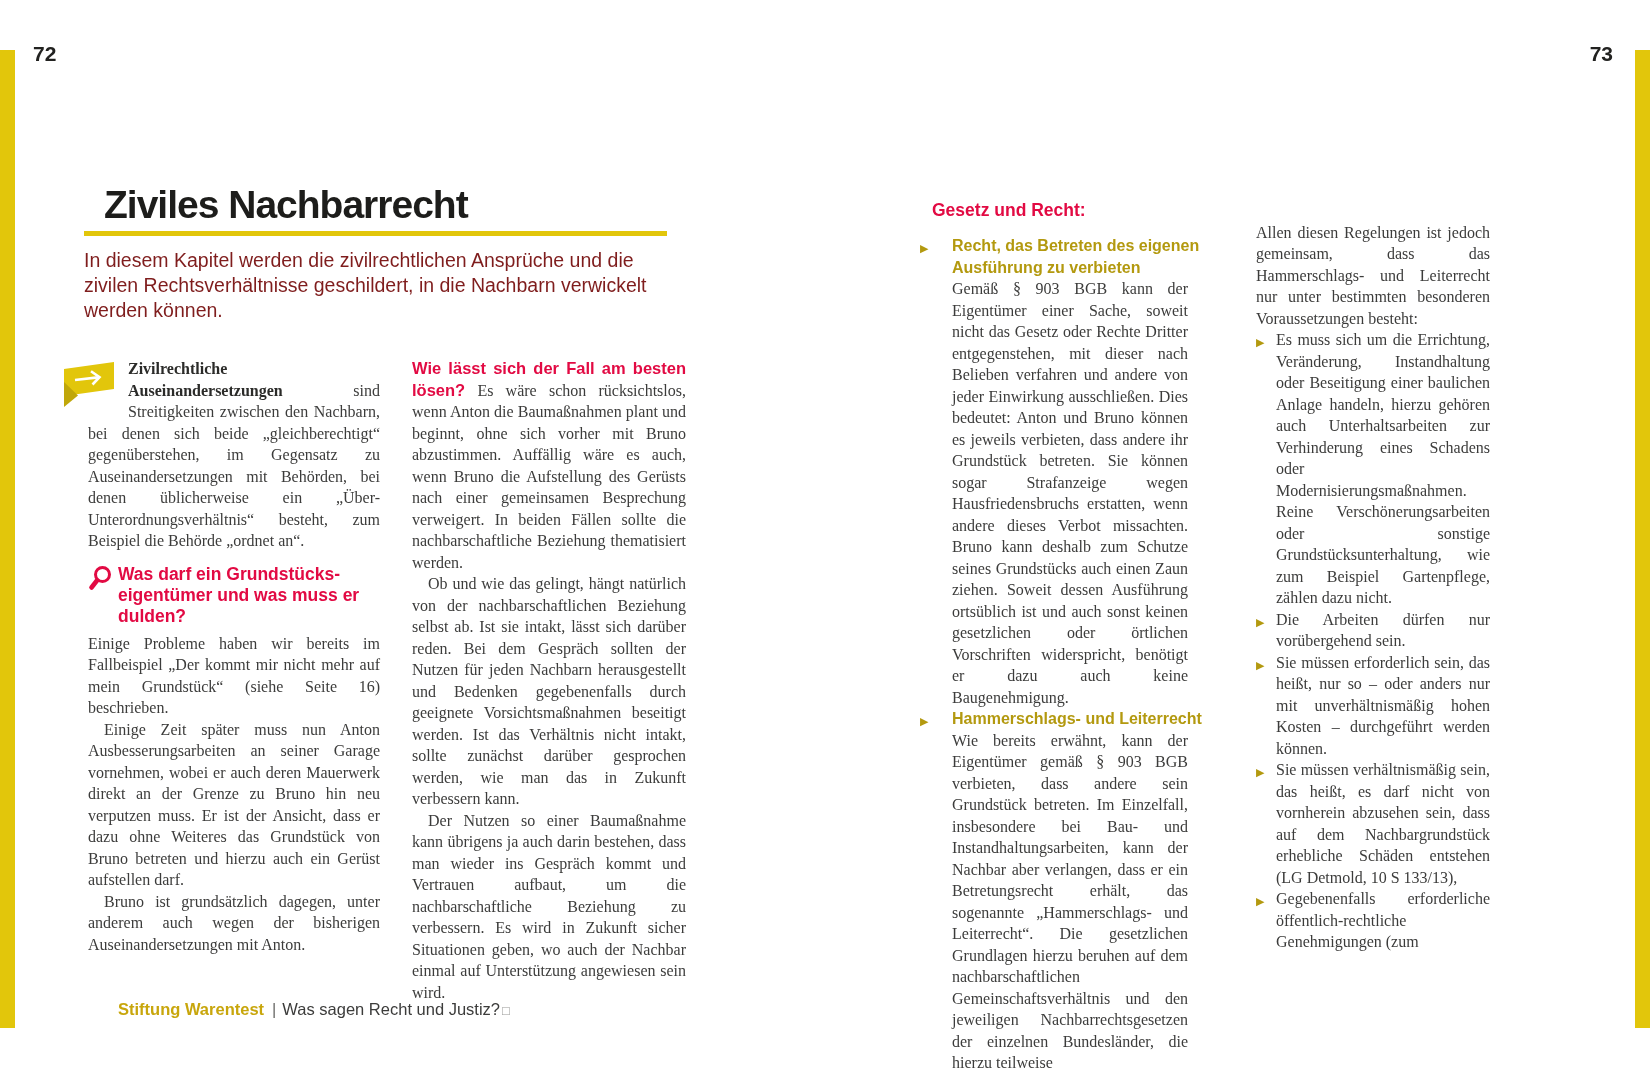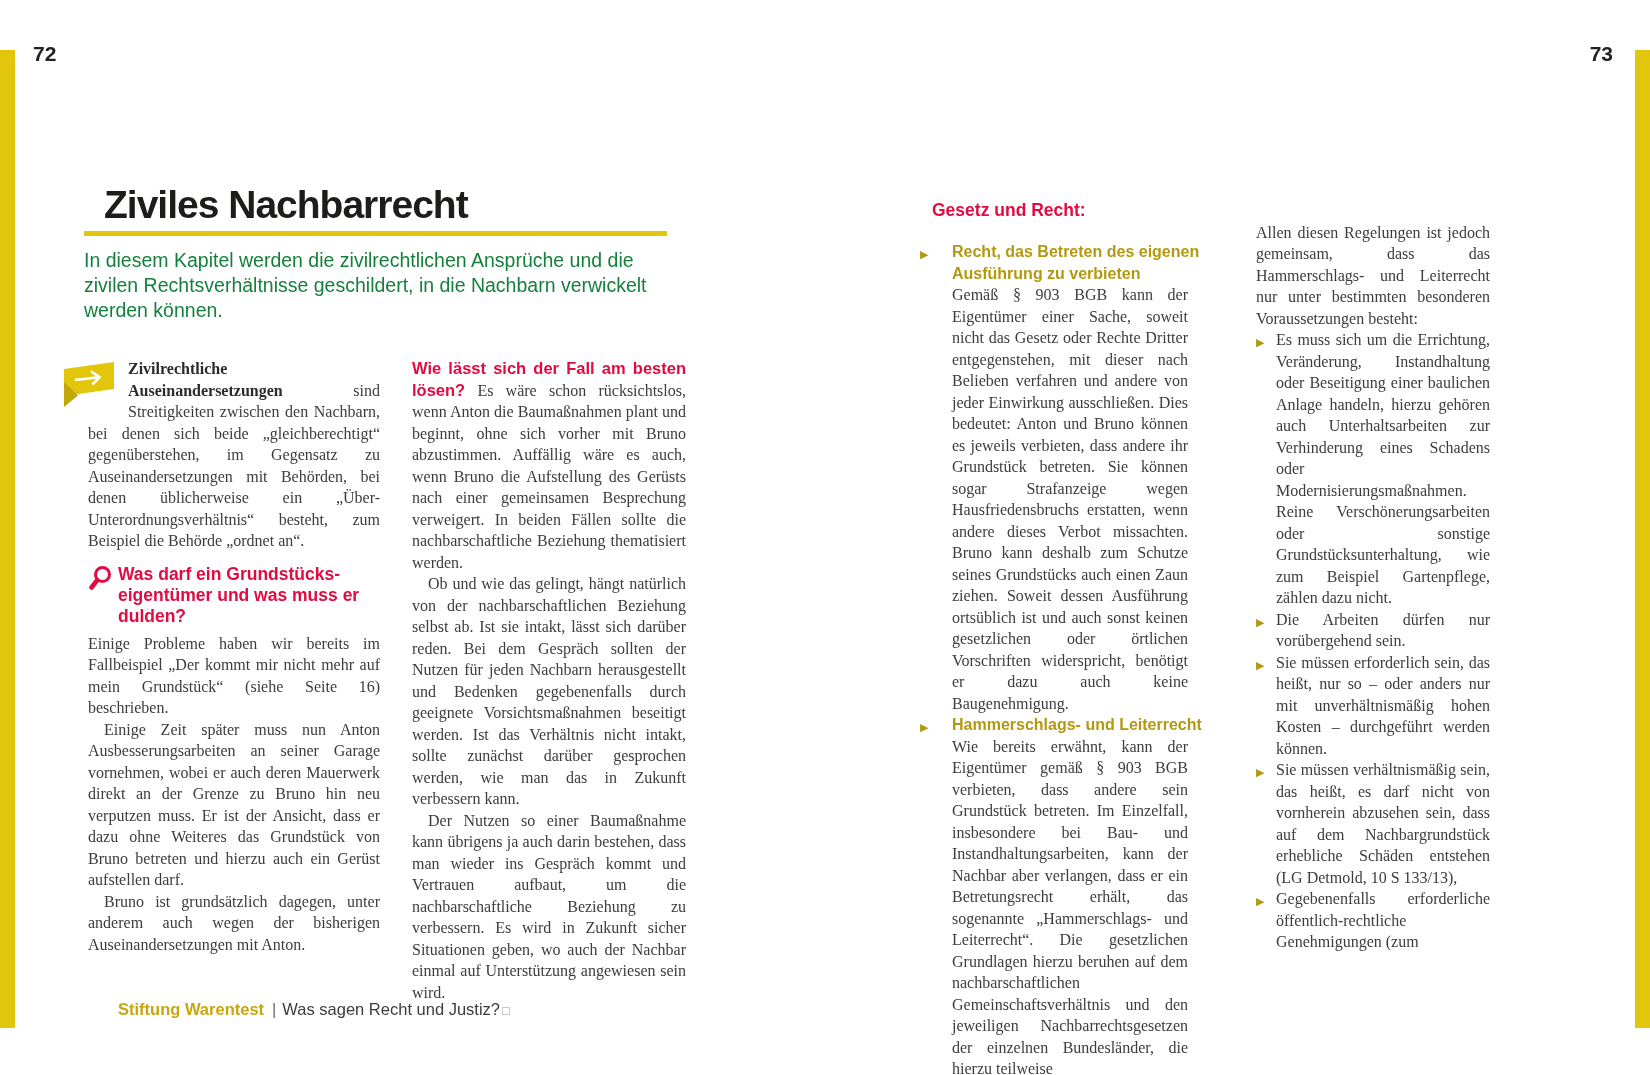--- a/index.html
+++ b/index.html
@@ -9,42 +9,42 @@
   }
   .ybar{position:absolute;top:50px;width:15px;height:978px;background:#e2c60b;}
   .ybar.left{left:0;}
   .ybar.right{right:0;}
   .pnum{position:absolute;top:42px;font-size:21px;font-weight:bold;color:#222220;}
   .pnum.left{left:33px;}
   .pnum.right{left:1563px;width:50px;text-align:right;}
   .chapter-title{position:absolute;left:84px;top:183px;font-size:39px;font-weight:bold;
     letter-spacing:-1px;color:#1d1d1b;margin-left:20px;}
   .title-rule{position:absolute;left:84px;top:231px;width:583px;height:5px;background:#e2c60b;}
-  .intro{position:absolute;left:84px;top:248px;width:565px;font-size:19.5px;line-height:25px;color:#15803d;}
+  .intro{position:absolute;left:84px;top:248px;width:565px;font-size:19.5px;line-height:25px;color:#7f1d1d;}
   .col{position:absolute;font-family:"Liberation Serif","DejaVu Serif",serif;
     font-size:16px;line-height:21.5px;color:#3c3c3b;text-align:justify;
     -webkit-hyphens:auto;hyphens:auto;}
   .col p{margin:0;}
   .col p.ind{text-indent:16px;}
   .col-a{left:88px;top:358px;width:292px;}
   .col-b{left:412px;top:358px;width:274px;}
   .col-c{left:920px;top:200px;width:268px;}
   .col-d{left:1256px;top:200px;width:234px;}
   .lead-wrap{position:relative;}
   .lead-icon{position:absolute;left:-26px;top:2px;}
   .lead-float{float:left;width:40px;height:48px;}
   .bold-serif{font-weight:bold;color:#2b2b29;}
   .h-red{position:relative;font-family:"Liberation Sans",sans-serif;font-weight:bold;
     color:#e20a43;font-size:17.5px;line-height:21px;text-align:left;
     margin:12px 0 6px 0;padding-left:30px;}
   .mag-icon{position:absolute;left:0;top:1px;}
   .red-inline{font-family:"Liberation Sans",sans-serif;font-weight:bold;color:#e20a43;
     font-size:16.5px;}
   .law-head{font-family:"Liberation Sans",sans-serif;font-weight:bold;color:#e20a43;
-    font-size:17.5px;line-height:21px;text-align:left;margin:0 0 20px 12px;}
+    font-size:17.5px;line-height:21px;text-align:left;margin:0 0 14px 12px;}
   .gold-sub{position:relative;font-family:"Liberation Sans",sans-serif;font-weight:bold;
     color:#b3990f;font-size:16px;line-height:21.5px;text-align:left;
     padding-left:32px;margin-right:-26px;}
   .gold-sub .tri{position:absolute;left:0;top:3px;font-size:11px;color:#b3990f;
     font-family:"DejaVu Sans",sans-serif;}
   .col-c .bodytext{padding-left:32px;}
   .bullet{position:relative;padding-left:20px;}
   .bullet .tri{position:absolute;left:0;top:3px;font-size:11px;color:#b3990f;
     font-family:"DejaVu Sans",sans-serif;}
   .cont-ind{padding-left:20px;}

